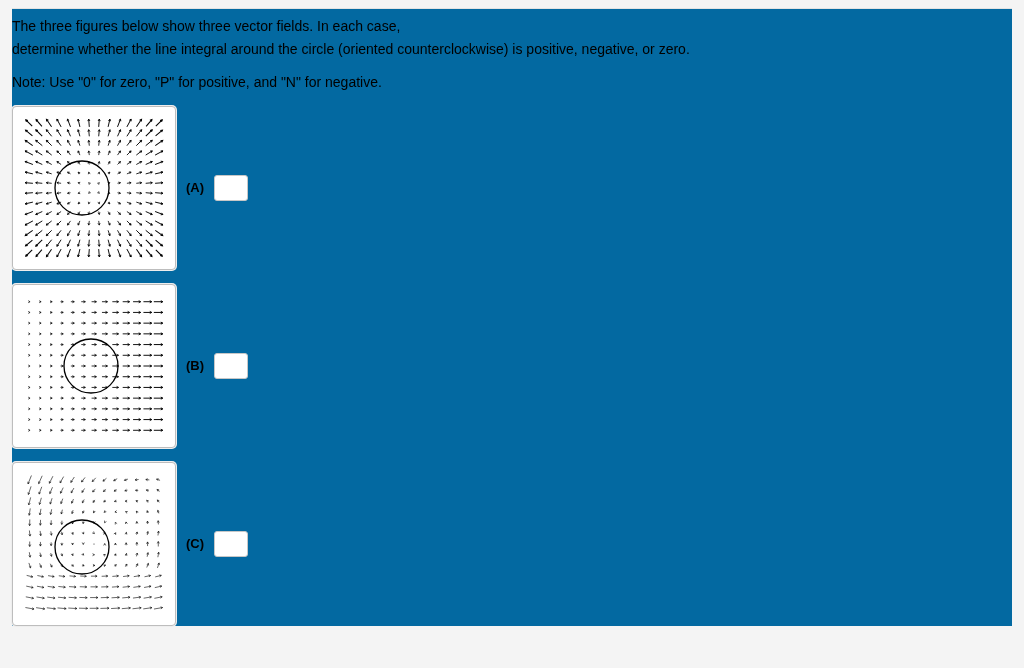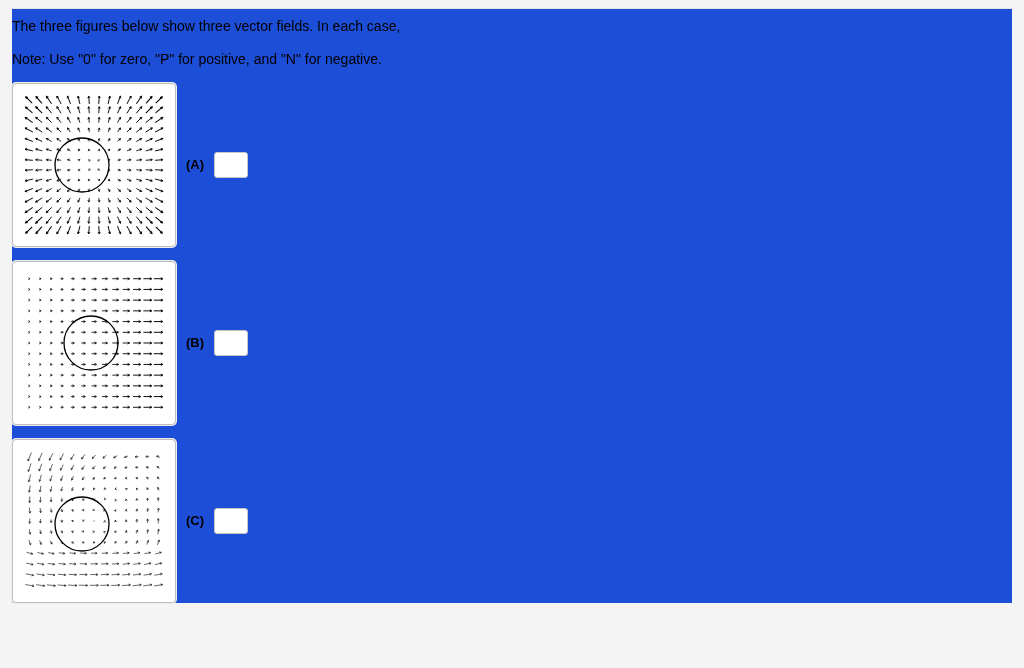--- a/index.html
+++ b/index.html
@@ -6,21 +6,21 @@
     margin:0;
     padding:8px 12px;
     font-family:Arial,Helvetica,sans-serif;
     font-size:14px;
     color:#000;
     background:#f4f4f4;
     width:1024px;
     box-sizing:border-box;
   }
   .content{
-    background:#1d4ed8;
+    background:#0369a1;
     border:1px solid #e3e3e3;
     border-left:none;border-right:none;border-bottom:none;
     padding-top:4px;
   }
   p{margin:4px 0;line-height:1.35;}
   .figrow{
     display:flex;
     align-items:center;
     gap:10px;
     margin-top:14px;
@@ -46,20 +46,21 @@
     text-align:center;
     font-size:13px;
     background:#fff;
   }
 </style>
 </head>
 <body>
 
 <div class="content">
   <p>The three figures below show three vector fields. In each case,</p>
+  <p>determine whether the line integral around the circle (oriented counterclockwise) is positive, negative, or zero.</p>
   <p style="margin-top:14px">Note: Use "0" for zero, "P" for positive, and "N" for negative.</p>
 
   <div class="figrow">
     <div class="figure">
       <svg id="svgA" width="150" height="150">
           <line x1="13.181980515339465" y1="13.181980515339465" x2="6.818019484660536" y2="6.818019484660536" stroke="#000" stroke-width="1.090260701622673"></line>
           <polyline points="8.929028670627076,7.437406453174478 6.818019484660536,6.818019484660536 7.437406453174478,8.929028670627076" stroke="#000" stroke-width="1.090260701622673" fill="none"></polyline>
           <line x1="13.435238284161017" y1="22.906740086597782" x2="6.564761715838984" y2="17.093259913402218" stroke="#000" stroke-width="1.0541169697580375"></line>
           <polyline points="8.719916253745309,17.535197598762696 6.564761715838984,17.093259913402218 7.357318942847952,19.145539875277755" stroke="#000" stroke-width="1.0541169697580375" fill="none"></polyline>
           <line x1="13.699864862397003" y1="32.56144490473639" x2="6.300135137602997" y2="27.438555095263613" stroke="#000" stroke-width="1.021637021355784"></line>

